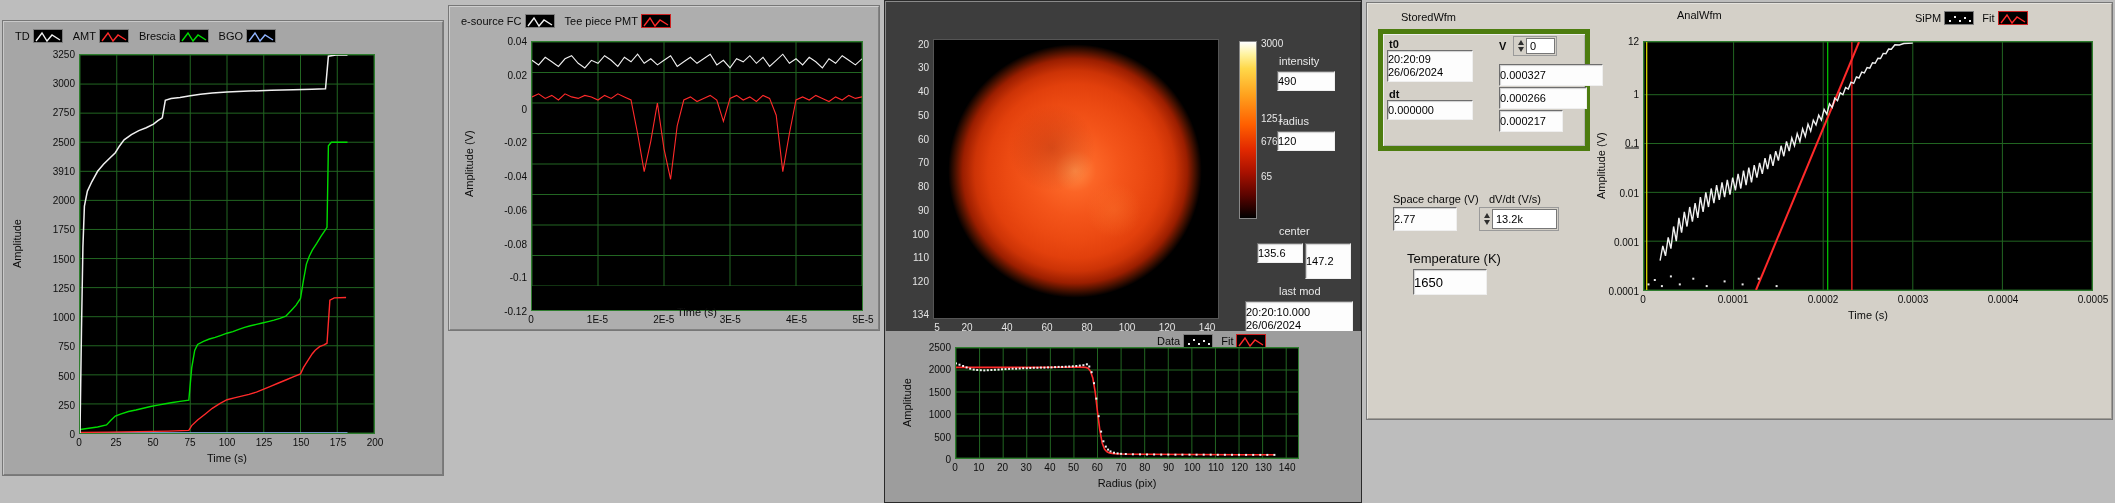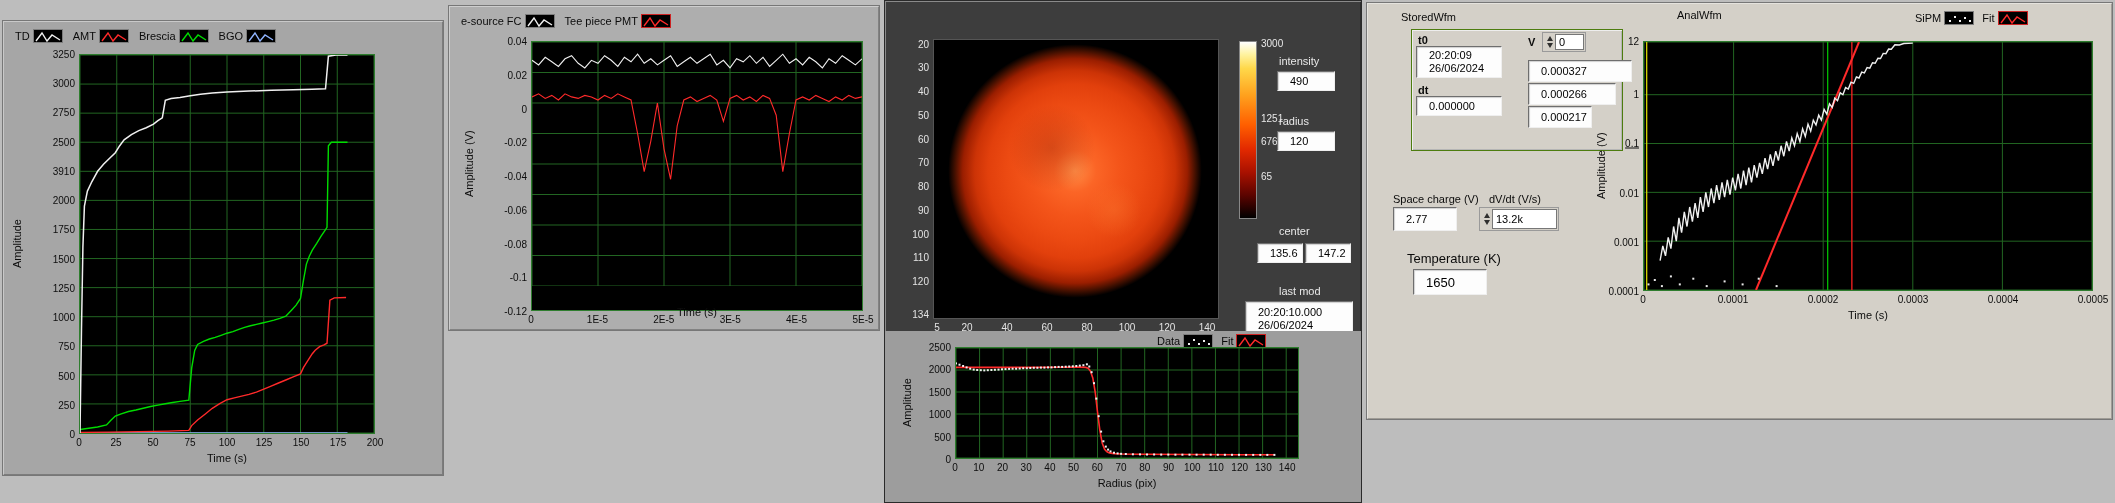--- a/index.html
+++ b/index.html
@@ -31,27 +31,27 @@
  radial-gradient(circle 40px at 180px 170px,rgba(255,140,60,.25),rgba(255,140,60,0) 70%),
  radial-gradient(circle 132px at 141px 131px,#ff8b45 0%,#fb6526 16%,#f4551a 34%,#ec4a12 52%,#e2400c 66%,#cc3306 76%,#9a1e00 85%,#441000 91%,#000 96%)}
 .c-rad{left:70px;top:346px;width:344px;height:112px}
 .c-anal{left:276px;top:38px;width:450px;height:250px}
 .vlabel{position:absolute;writing-mode:vertical-rl;transform:rotate(180deg);text-align:center;font-size:11px;color:#0d0d0d;white-space:nowrap}
 .xlabel{position:absolute;text-align:center;font-size:11px;color:#0d0d0d}
 .lbl{position:absolute;font-size:11px;color:#0b0b0b;white-space:nowrap}
 .lbl.light{color:#e8e8e8}
 .lbl.b{font-weight:bold}
 .lbl.big{font-size:13px}
-.vbox{position:absolute;background:#fdfdfd;border:1px solid;border-color:#6e6e6e #efefef #efefef #6e6e6e;box-shadow:inset 1px 1px 1px rgba(0,0,0,.18);color:#000;display:flex;align-items:center;padding:0 12px;font-size:11px}
+.vbox{position:absolute;background:#fdfdfd;border:1px solid;border-color:#6e6e6e #efefef #efefef #6e6e6e;box-shadow:inset 1px 1px 1px rgba(0,0,0,.18);color:#000;display:flex;align-items:center;padding:0 0;font-size:11px}
 .vbox.two{flex-direction:column;align-items:flex-start;justify-content:center;line-height:13px}
 .vbox.big{font-size:13px}
 .ramp{position:absolute;left:354px;top:40px;width:18px;height:178px;border:1px solid #888;background:linear-gradient(to bottom,#ffffff 0%,#fff3a0 7%,#ffd84a 15%,#ffa21e 30%,#ff5f00 47%,#e22900 61%,#a91100 74%,#5c0400 87%,#000 100%)}
 .ramp-labels{position:absolute;left:376px;top:40px;width:44px;height:178px}
 .ramp-labels span{position:absolute;transform:translateY(-50%);color:#e8e8e8;font-size:10px}
-.group{position:absolute;left:44px;top:26px;width:212px;height:122px;border:1px solid #4d7c0f;box-shadow:inset 1px 1px 0 #eee,inset -1px -1px 0 #b5b5b5}
+.group{position:absolute;left:11px;top:26px;width:212px;height:122px;border:5px solid #4d7c0f;box-shadow:inset 1px 1px 0 #eee,inset -1px -1px 0 #b5b5b5}
 .spin{display:inline-flex;flex-direction:column;justify-content:center;gap:2px;width:11px;flex:0 0 11px;align-items:center}
 .arr{width:0;height:0;border-left:3.5px solid transparent;border-right:3.5px solid transparent}
 .arr.up{border-bottom:5px solid #2f2f2f}
 .arr.dn{border-top:5px solid #2f2f2f}
 .spinbox{position:absolute;display:flex;align-items:center;background:#d4d0c8;border:1px solid #9a9a9a;padding:1px}
 .spin-val{flex:1;background:#fff;border:1px solid #777;height:100%;display:flex;align-items:center;padding:0 3px;font-size:11px;color:#000}
 </style>
 </head>
 <body>
 
@@ -259,21 +259,21 @@
     </div>
 
   <span class="lbl light" style="left:394px;top:54px">intensity</span>
   <div class="vbox" style="left:392px;top:70px;width:58px;height:20px">490</div>
 
   <span class="lbl light" style="left:394px;top:114px">radius</span>
   <div class="vbox" style="left:392px;top:130px;width:58px;height:20px">120</div>
 
   <span class="lbl light" style="left:394px;top:224px">center</span>
   <div class="vbox" style="left:372px;top:242px;width:46px;height:20px">135.6</div>
-  <div class="vbox" style="left:420px;top:242px;width:46px;height:20px">147.2</div>
+  <div class="vbox" style="left:420px;top:242px;width:46px;height:36px">147.2</div>
 
   <span class="lbl light" style="left:394px;top:284px">last mod</span>
   <div class="vbox two" style="left:360px;top:300px;width:108px;height:36px">
     <span>20:20:10.000</span>
     <span>26/06/2024</span>
   </div>
 
   <div class="mid-bottom"></div>
 
   <div class="legend" style="left:272px;top:333px;gap:8px">

